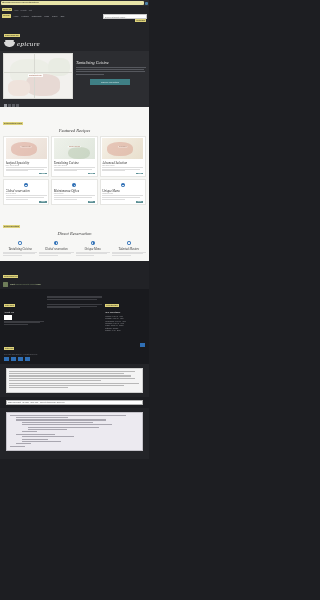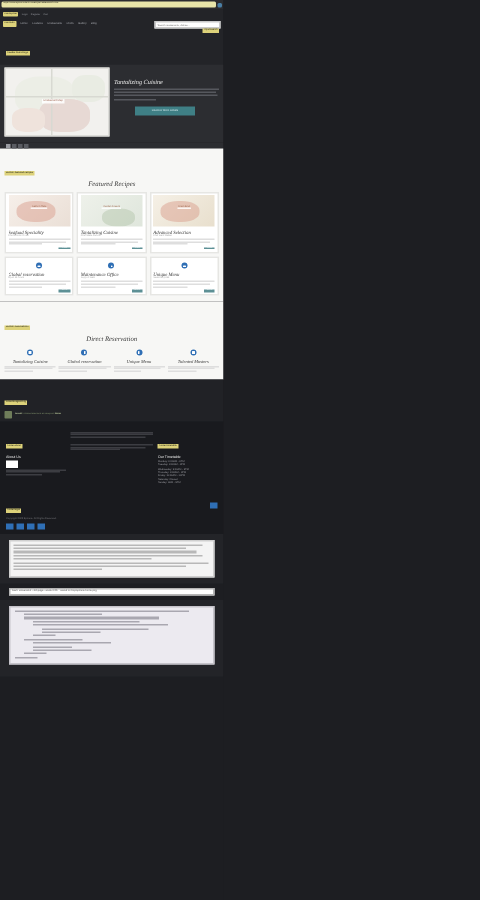--- a/index.html
+++ b/index.html
@@ -252,20 +252,24 @@
       <span class="navitem">Chefs</span>
       <span class="navitem">Gallery</span>
       <span class="navitem">Blog</span>
       <div class="searchbox">Search restaurants, dishes...</div>
     </div>
     <div class="searchtag">input.search</div>
   </div>
 
   <div class="brandwrap">
     <span class="brandtag">header.brand-logo</span>
+    <div class="brandrow">
+      <span class="bowl"></span>
+      <span class="brandname">epicure</span>
+    </div>
   </div>
 
   <div class="hero">
     <div class="heroimg">
       <span class="mapblob m1"></span>
       <span class="mapblob m4"></span>
       <span class="mapblob m2"></span>
       <span class="mapblob m3"></span>
       <span class="maproad r1"></span>
       <span class="maproad r2"></span>

